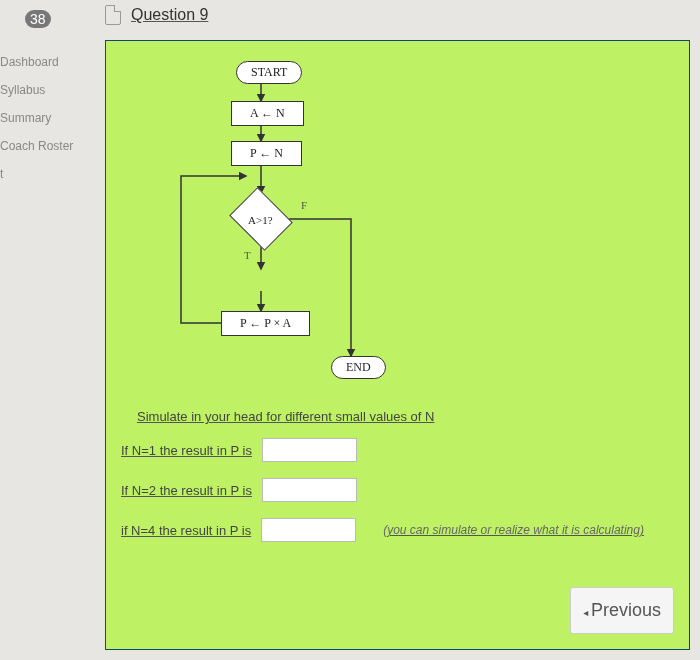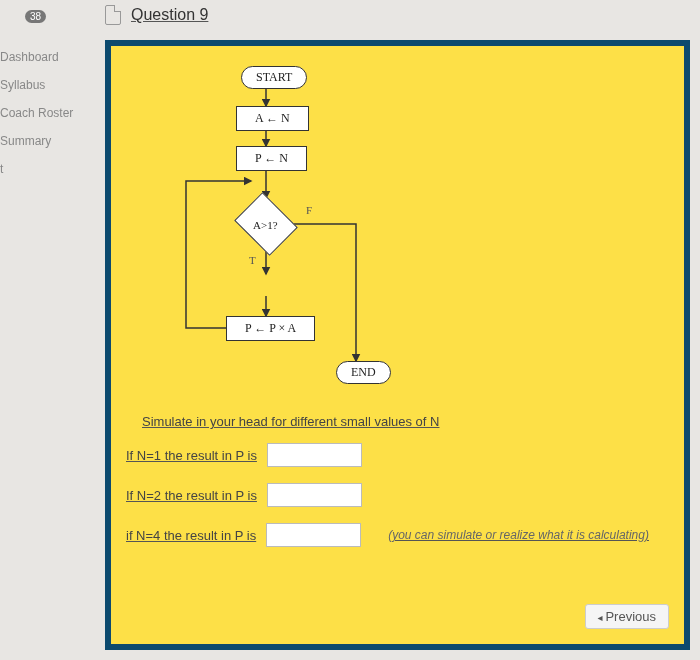--- a/index.html
+++ b/index.html
@@ -24,21 +24,21 @@
     .badge-row {
       display: flex;
       align-items: center;
       gap: 5px;
       padding-left: 25px;
       margin-bottom: 20px;
     }
     .badge {
       background: #777;
       color: white;
-      font-size: 10px;
+      font-size: 14px;
       border-radius: 10px;
       padding: 1px 5px;
       min-width: 20px;
       text-align: center;
     }
     .nav-item {
       color: #888;
       padding: 7px 0;
       font-size: 12px;
       cursor: pointer;
@@ -70,26 +70,26 @@
       width: 6px; height: 6px;
       border-left: 1.5px solid #999;
       border-bottom: 1.5px solid #999;
       background: #e8e6e3;
     }
     .title {
       font-size: 16px;
       color: #333;
     }
     .content-card {
-      background: #fde047;
+      background: #bef264;
       margin: 5px 10px 10px 10px;
       padding: 20px 15px;
       flex: 1;
       position: relative;
-      border: 6px solid #0c4a6e;
+      border: 1px solid #0c4a6e;
     }
     .flowchart {
       position: relative;
       width: 260px;
       height: 330px;
       margin-left: 50px;
     }
     .fc-node {
       position: absolute;
       background: white;
@@ -161,43 +161,43 @@
       margin-left: 17px;
     }
     .footer {
       position: absolute;
       bottom: 15px;
       right: 15px;
     }
     .prev-btn {
       background: #f5f5f5;
       border: 1px solid #ccc;
-      padding: 4px 12px;
-      font-size: 13px;
+      padding: 12px 12px;
+      font-size: 18px;
       cursor: pointer;
       border-radius: 3px;
       color: #555;
     }
     .prev-btn::before {
       content: '◂ ';
       font-size: 10px;
     }
   </style>
 </head>
 <body>
 
 <div class="layout">
   <div class="sidebar">
     <div class="badge-row">
       <span class="badge">38</span>
     </div>
     <div class="nav-item">Dashboard</div>
     <div class="nav-item">Syllabus</div>
+    <div class="nav-item">Summary</div>
     <div class="nav-item">Coach Roster</div>
-    <div class="nav-item">Summary</div>
     <div class="nav-item">t</div>
   </div>
 
   <div class="main">
     <div class="header">
       <div class="page-icon"></div>
       <div class="title">Question 9</div>
     </div>
 
     <div class="content-card">

